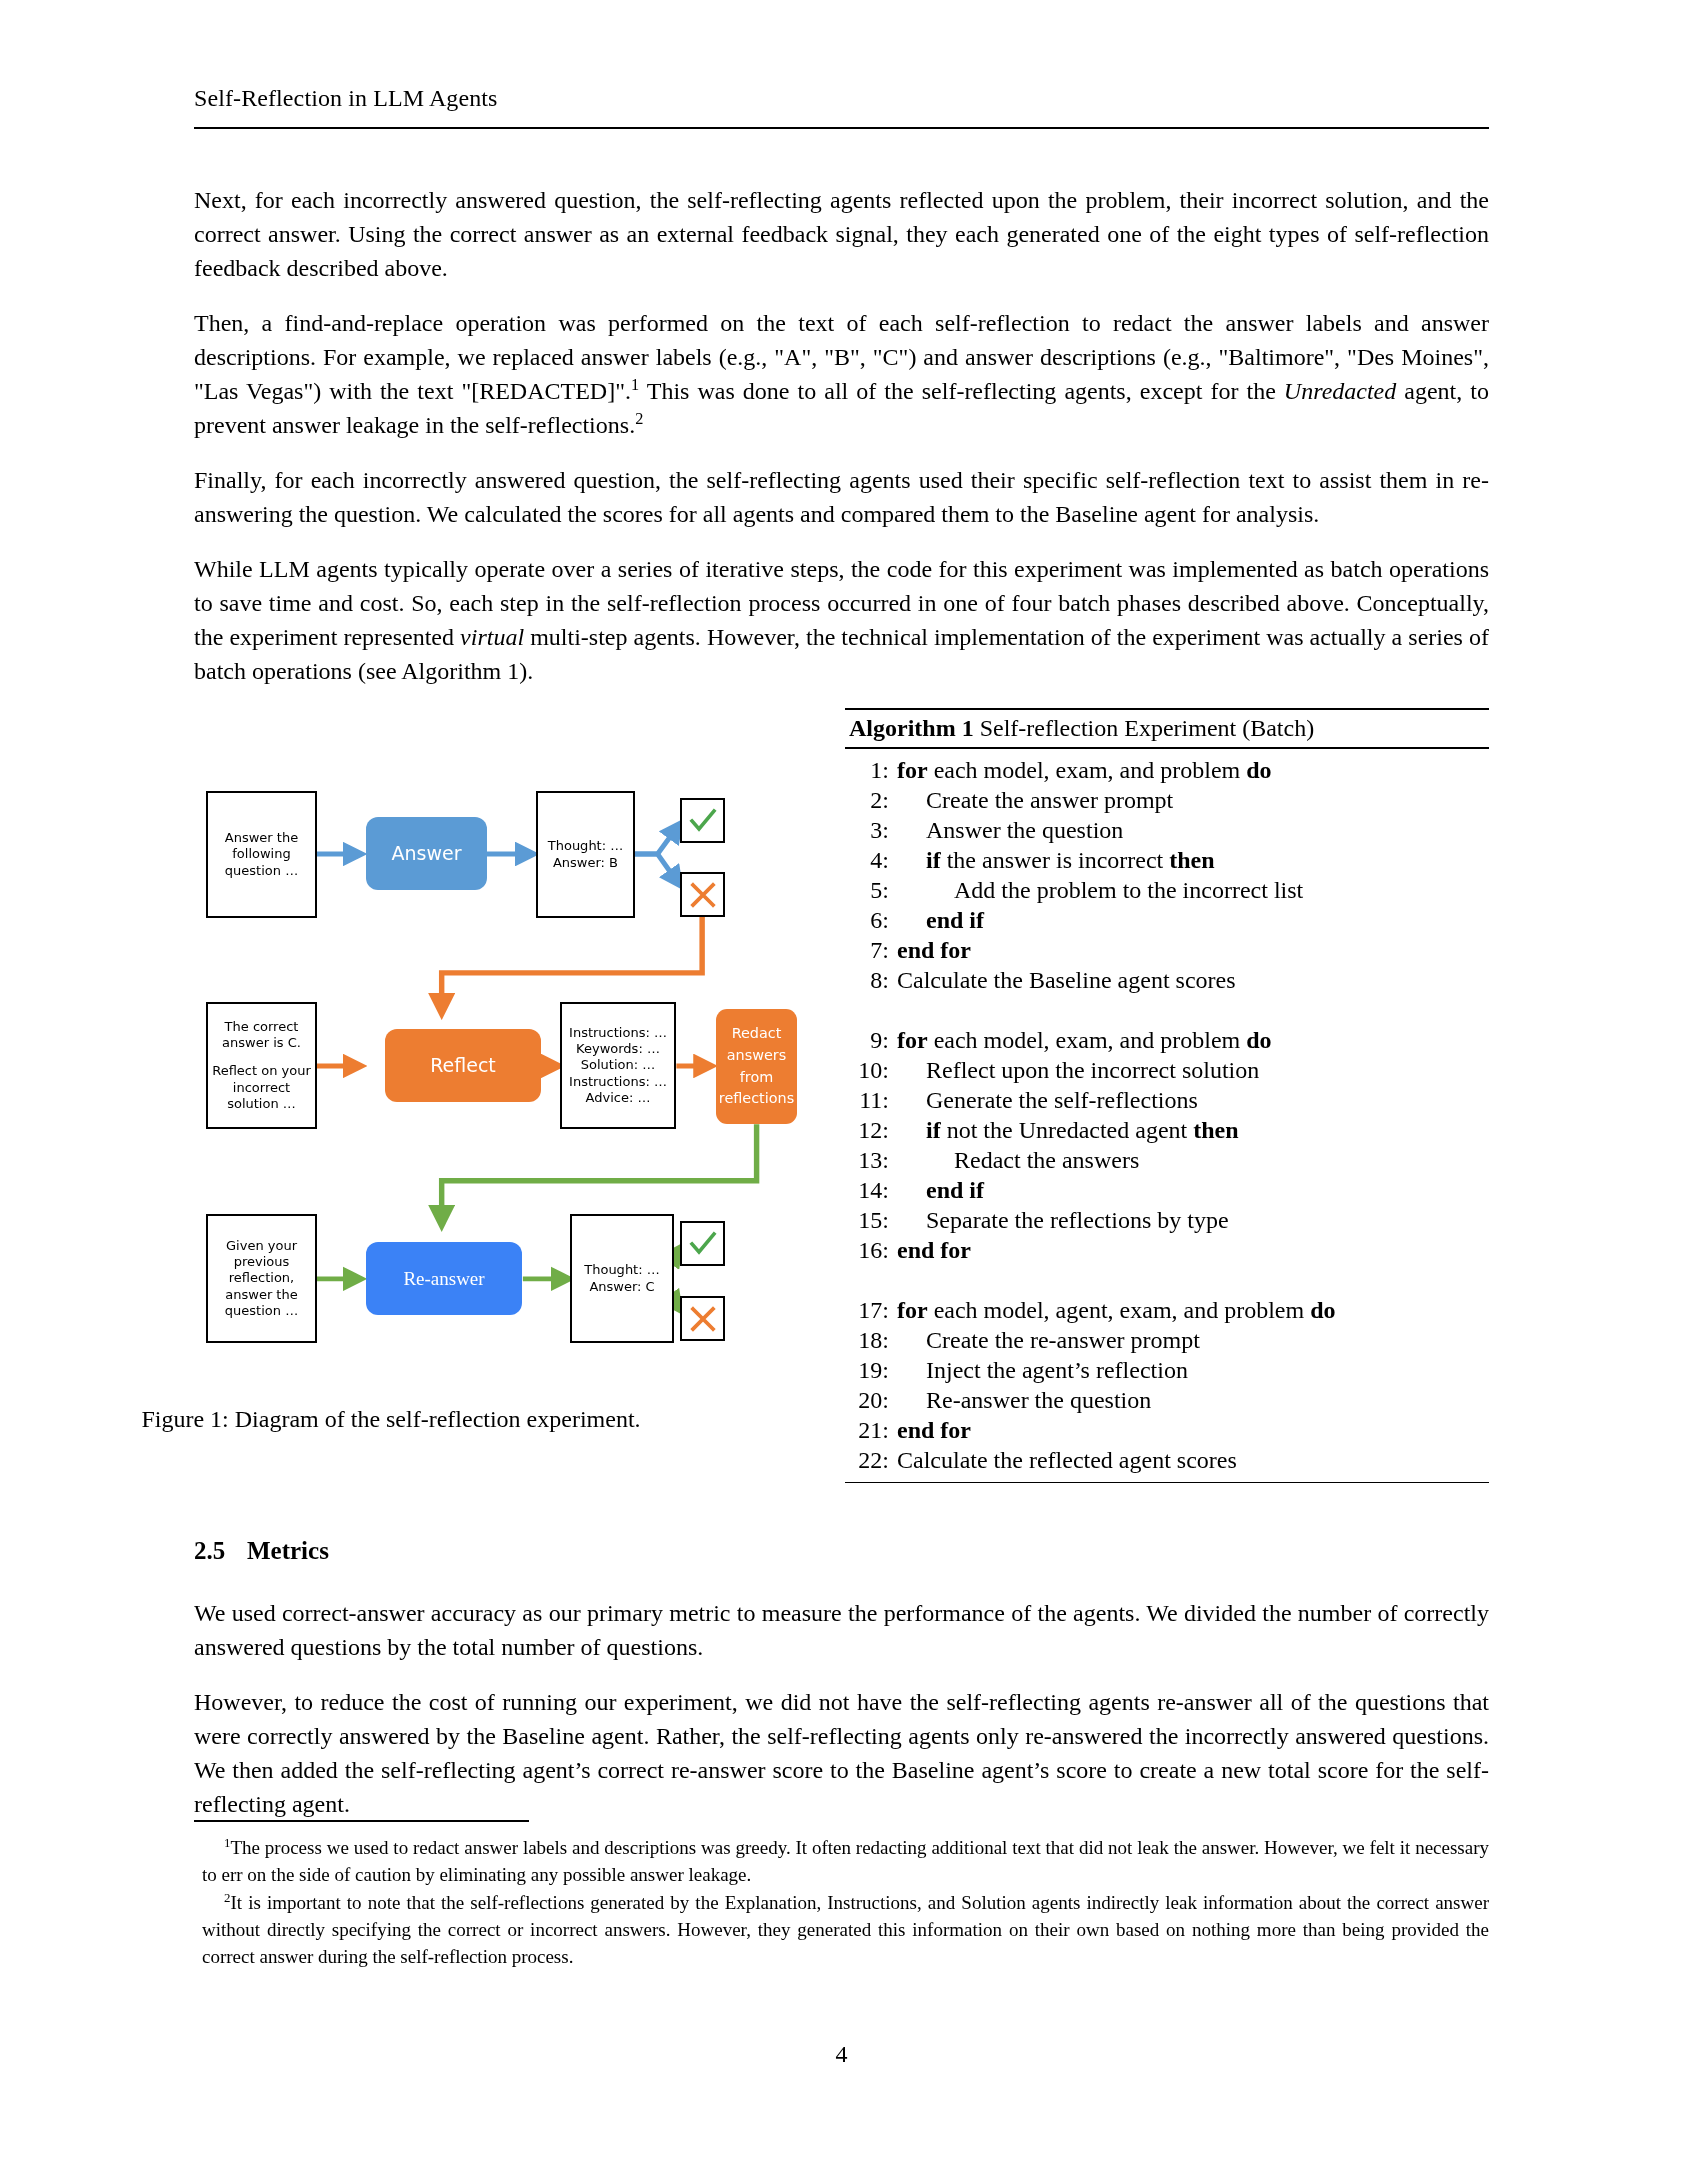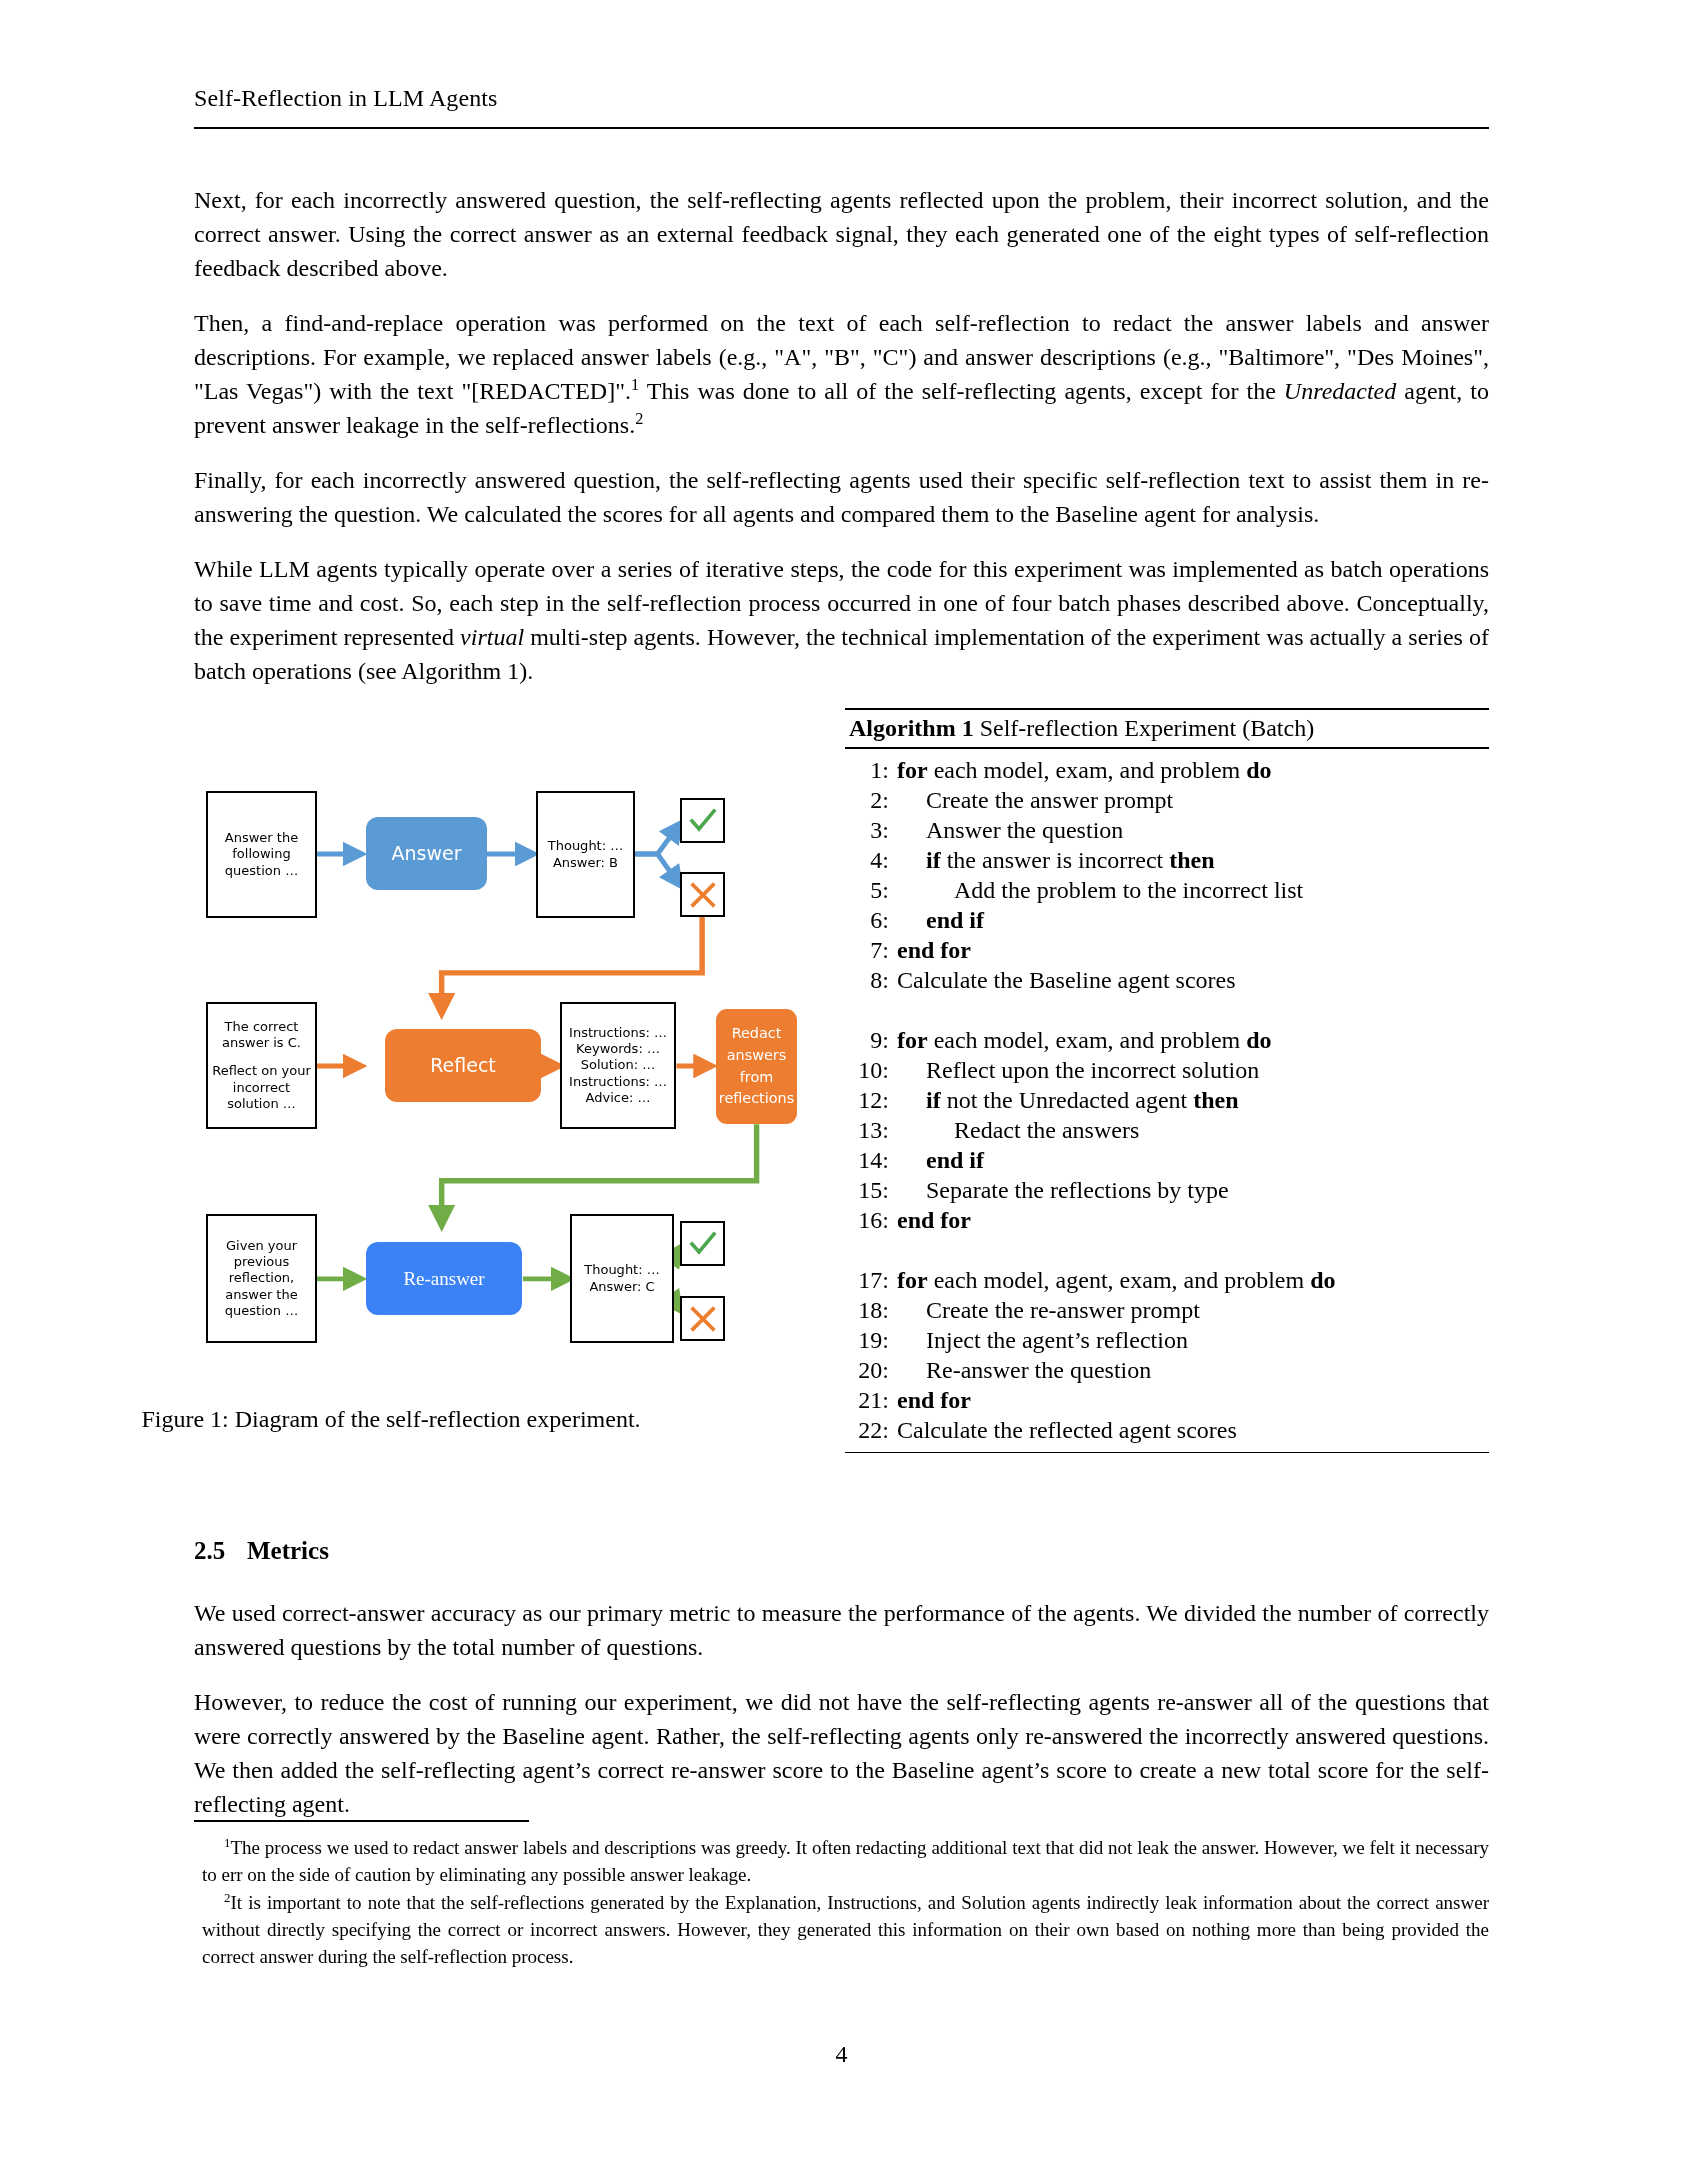--- a/index.html
+++ b/index.html
@@ -360,20 +360,21 @@
           <div class="aline"><span class="anum">2:</span><span class="atxt ind1"><span>Create the answer prompt</span></span></div>
           <div class="aline"><span class="anum">3:</span><span class="atxt ind1"><span>Answer the question</span></span></div>
           <div class="aline"><span class="anum">4:</span><span class="atxt ind1"><b>if</b><span> the answer is incorrect </span><b>then</b></span></div>
           <div class="aline"><span class="anum">5:</span><span class="atxt ind2"><span>Add the problem to the incorrect list</span></span></div>
           <div class="aline"><span class="anum">6:</span><span class="atxt ind1"><b>end if</b></span></div>
           <div class="aline"><span class="anum">7:</span><span class="atxt"><b>end for</b></span></div>
           <div class="aline"><span class="anum">8:</span><span class="atxt"><span>Calculate the Baseline agent scores</span></span></div>
           <div class="aspacer"></div>
           <div class="aline"><span class="anum">9:</span><span class="atxt"><b>for</b><span> each model, exam, and problem </span><b>do</b></span></div>
           <div class="aline"><span class="anum">10:</span><span class="atxt ind1"><span>Reflect upon the incorrect solution</span></span></div>
+          <div class="aline"><span class="anum">11:</span><span class="atxt ind1"><span>Generate the self-reflections</span></span></div>
           <div class="aline"><span class="anum">12:</span><span class="atxt ind1"><b>if</b><span> not the Unredacted agent </span><b>then</b></span></div>
           <div class="aline"><span class="anum">13:</span><span class="atxt ind2"><span>Redact the answers</span></span></div>
           <div class="aline"><span class="anum">14:</span><span class="atxt ind1"><b>end if</b></span></div>
           <div class="aline"><span class="anum">15:</span><span class="atxt ind1"><span>Separate the reflections by type</span></span></div>
           <div class="aline"><span class="anum">16:</span><span class="atxt"><b>end for</b></span></div>
           <div class="aspacer"></div>
           <div class="aline"><span class="anum">17:</span><span class="atxt"><b>for</b><span> each model, agent, exam, and problem </span><b>do</b></span></div>
           <div class="aline"><span class="anum">18:</span><span class="atxt ind1"><span>Create the re-answer prompt</span></span></div>
           <div class="aline"><span class="anum">19:</span><span class="atxt ind1"><span>Inject the agent’s reflection</span></span></div>
           <div class="aline"><span class="anum">20:</span><span class="atxt ind1"><span>Re-answer the question</span></span></div>

